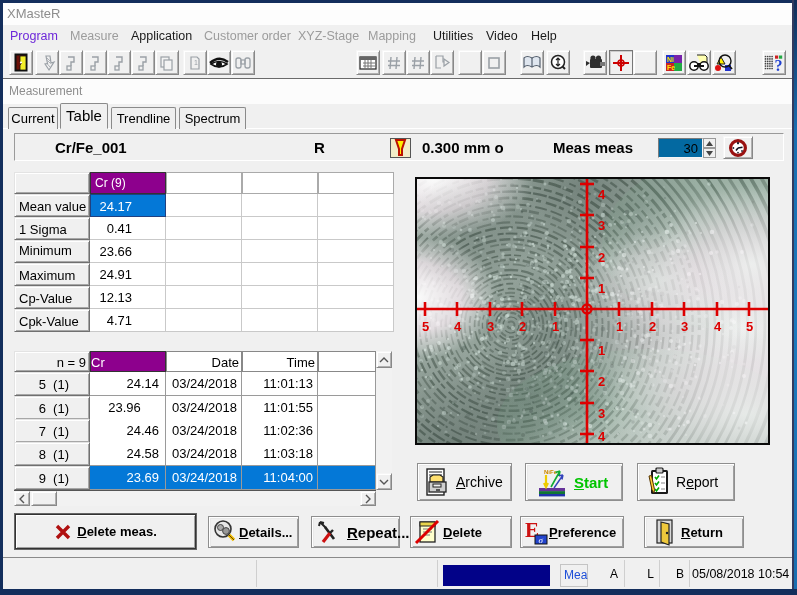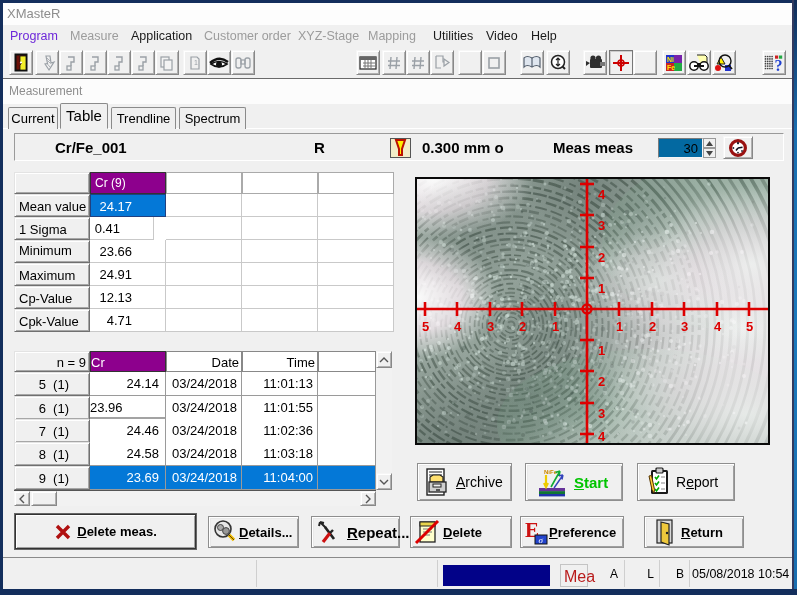--- a/index.html
+++ b/index.html
@@ -258,21 +258,21 @@
 <div class="a" style="left:90px;top:172px;width:76px;height:22px;background:#8d008d;border:1px solid #333;color:#fff;font-size:12px;padding:3px 0 0 4px">Cr (9)</div>
 <div class="a" style="left:166px;top:172px;width:76px;height:22px;background:#fff;border:1px solid #aaa"></div>
 <div class="a" style="left:242px;top:172px;width:76px;height:22px;background:#fff;border:1px solid #aaa"></div>
 <div class="a" style="left:318px;top:172px;width:76px;height:22px;background:#fff;border:1px solid #aaa"></div>
 <div class="a raised" style="left:14px;top:194px;width:76px;height:23px;font-size:13px;padding:4px 0 0 4px">Mean value</div>
 <div class="a" style="left:90px;top:194px;width:76px;height:23px;background:#0478d7;border:1px solid #204080;color:#fff;font-size:13px;text-align:right;padding:4px 33px 0 0">24.17</div>
 <div class="a" style="left:166px;top:194px;width:76px;height:23px;background:#fff;border-bottom:1px solid #c9c9c9;border-right:1px solid #c9c9c9"></div>
 <div class="a" style="left:242px;top:194px;width:76px;height:23px;background:#fff;border-bottom:1px solid #c9c9c9;border-right:1px solid #c9c9c9"></div>
 <div class="a" style="left:318px;top:194px;width:76px;height:23px;background:#fff;border-bottom:1px solid #c9c9c9;border-right:1px solid #c9c9c9"></div>
 <div class="a raised" style="left:14px;top:217px;width:76px;height:23px;font-size:13px;padding:4px 0 0 4px">1 Sigma</div>
-<div class="a" style="left:90px;top:217px;width:64px;height:23px;background:#fff;border-bottom:1px solid #c9c9c9;border-right:1px solid #c9c9c9;font-size:13px;text-align:right;padding:4px 33px 0 0">0.41</div>
+<div class="a" style="left:90px;top:217px;width:76px;height:23px;background:#fff;border-bottom:1px solid #c9c9c9;border-right:1px solid #c9c9c9;font-size:13px;text-align:right;padding:4px 33px 0 0">0.41</div>
 <div class="a" style="left:166px;top:217px;width:76px;height:23px;background:#fff;border-bottom:1px solid #c9c9c9;border-right:1px solid #c9c9c9"></div>
 <div class="a" style="left:242px;top:217px;width:76px;height:23px;background:#fff;border-bottom:1px solid #c9c9c9;border-right:1px solid #c9c9c9"></div>
 <div class="a" style="left:318px;top:217px;width:76px;height:23px;background:#fff;border-bottom:1px solid #c9c9c9;border-right:1px solid #c9c9c9"></div>
 <div class="a raised" style="left:14px;top:240px;width:76px;height:23px;font-size:13px;padding:2px 0 0 4px">Minimum</div>
 <div class="a" style="left:90px;top:240px;width:76px;height:23px;background:#fff;border-bottom:1px solid #c9c9c9;border-right:1px solid #c9c9c9;font-size:13px;text-align:right;padding:4px 33px 0 0">23.66</div>
 <div class="a" style="left:166px;top:240px;width:76px;height:23px;background:#fff;border-bottom:1px solid #c9c9c9;border-right:1px solid #c9c9c9"></div>
 <div class="a" style="left:242px;top:240px;width:76px;height:23px;background:#fff;border-bottom:1px solid #c9c9c9;border-right:1px solid #c9c9c9"></div>
 <div class="a" style="left:318px;top:240px;width:76px;height:23px;background:#fff;border-bottom:1px solid #c9c9c9;border-right:1px solid #c9c9c9"></div>
 <div class="a raised" style="left:14px;top:263px;width:76px;height:23px;font-size:13px;padding:4px 0 0 4px">Maximum</div>
 <div class="a" style="left:90px;top:263px;width:76px;height:23px;background:#fff;border-bottom:1px solid #c9c9c9;border-right:1px solid #c9c9c9;font-size:13px;text-align:right;padding:4px 33px 0 0">24.91</div>
@@ -294,21 +294,21 @@
 <div class="a" style="left:90px;top:351px;width:76px;height:21px;background:#8d008d;border:1px solid #333;color:#fff;font-size:13px;padding:3px 2px 0 0">Cr</div>
 <div class="a" style="left:166px;top:351px;width:76px;height:21px;background:#fff;border:1px solid #888;font-size:13px;text-align:right;padding:3px 2px 0 0">Date</div>
 <div class="a" style="left:242px;top:351px;width:76px;height:21px;background:#fff;border:1px solid #888;font-size:13px;text-align:right;padding:3px 2px 0 0">Time</div>
 <div class="a" style="left:318px;top:351px;width:58px;height:21px;background:#fff;border:1px solid #888"></div>
 <div class="a raised" style="left:14px;top:372px;width:76px;height:24px;font-size:13px;text-align:right;padding:4px 20px 0 0">5&nbsp;&nbsp;(1)</div>
 <div class="a" style="left:90px;top:372px;width:76px;height:24px;background:#fff;color:#000;border-bottom:1px solid #9a9a9a;border-right:1px solid #9a9a9a;font-size:13px;text-align:right;padding:4px 6px 0 0">24.14</div>
 <div class="a" style="left:166px;top:372px;width:76px;height:24px;background:#fff;color:#000;border-bottom:1px solid #9a9a9a;border-right:1px solid #9a9a9a;font-size:13px;text-align:right;padding:4px 4px 0 0">03/24/2018</div>
 <div class="a" style="left:242px;top:372px;width:76px;height:24px;background:#fff;color:#000;border-bottom:1px solid #9a9a9a;border-right:1px solid #9a9a9a;font-size:13px;text-align:right;padding:4px 4px 0 0">11:01:13</div>
 <div class="a" style="left:318px;top:372px;width:58px;height:24px;background:#fff;border-bottom:1px solid #9a9a9a;border-right:1px solid #9a9a9a"></div>
 <div class="a raised" style="left:14px;top:396px;width:76px;height:24px;font-size:13px;text-align:right;padding:4px 20px 0 0">6&nbsp;&nbsp;(1)</div>
-<div class="a" style="left:90px;top:396px;width:76px;height:24px;background:#fff;color:#000;border-bottom:3px solid #a3a3a3;border-right:1px solid #9a9a9a;font-size:13px;text-align:left;padding:4px 6px 0 0">23.96</div>
+<div class="a" style="left:90px;top:396px;width:76px;height:24px;background:#fff;color:#000;border-bottom:1px solid #a3a3a3;border-right:1px solid #9a9a9a;font-size:13px;text-align:center;padding:4px 6px 0 0">23.96</div>
 <div class="a" style="left:166px;top:396px;width:76px;height:24px;background:#fff;color:#000;border-bottom:1px solid #9a9a9a;border-right:1px solid #9a9a9a;font-size:13px;text-align:right;padding:4px 4px 0 0">03/24/2018</div>
 <div class="a" style="left:242px;top:396px;width:76px;height:24px;background:#fff;color:#000;border-bottom:1px solid #9a9a9a;border-right:1px solid #9a9a9a;font-size:13px;text-align:right;padding:4px 4px 0 0">11:01:55</div>
 <div class="a" style="left:318px;top:396px;width:58px;height:24px;background:#fff;border-bottom:1px solid #9a9a9a;border-right:1px solid #9a9a9a"></div>
 <div class="a raised" style="left:14px;top:419px;width:76px;height:24px;font-size:13px;text-align:right;padding:4px 20px 0 0">7&nbsp;&nbsp;(1)</div>
 <div class="a" style="left:90px;top:419px;width:76px;height:24px;background:#fff;color:#000;border-bottom:1px solid #9a9a9a;border-right:1px solid #9a9a9a;font-size:13px;text-align:right;padding:4px 6px 0 0">24.46</div>
 <div class="a" style="left:166px;top:419px;width:76px;height:24px;background:#fff;color:#000;border-bottom:1px solid #9a9a9a;border-right:1px solid #9a9a9a;font-size:13px;text-align:right;padding:4px 4px 0 0">03/24/2018</div>
 <div class="a" style="left:242px;top:419px;width:76px;height:24px;background:#fff;color:#000;border-bottom:1px solid #9a9a9a;border-right:1px solid #9a9a9a;font-size:13px;text-align:right;padding:4px 4px 0 0">11:02:36</div>
 <div class="a" style="left:318px;top:419px;width:58px;height:24px;background:#fff;border-bottom:1px solid #9a9a9a;border-right:1px solid #9a9a9a"></div>
 <div class="a raised" style="left:14px;top:442px;width:76px;height:24px;font-size:13px;text-align:right;padding:4px 20px 0 0">8&nbsp;&nbsp;(1)</div>
 <div class="a" style="left:90px;top:442px;width:76px;height:24px;background:#fff;color:#000;border-bottom:1px solid #9a9a9a;border-right:1px solid #9a9a9a;font-size:13px;text-align:right;padding:4px 6px 0 0">24.58</div>
@@ -1562,16 +1562,16 @@
     <span style="font-size:13px;font-weight:bold;margin-left:4px"><u>R</u>eturn</span>
   </div>
 <div class="a" style="left:3px;top:557px;width:789px;height:1px;background:#8a8a8a"></div>
 <div class="a" style="left:3px;top:558px;width:789px;height:31px;background:#f0f0f0"></div>
 <div class="a" style="left:256px;top:560px;width:1px;height:27px;background:#cfcfcf"></div>
 <div class="a" style="left:437px;top:560px;width:1px;height:27px;background:#cfcfcf"></div>
 <div class="a" style="left:624px;top:560px;width:1px;height:27px;background:#cfcfcf"></div>
 <div class="a" style="left:659px;top:560px;width:1px;height:27px;background:#cfcfcf"></div>
 <div class="a" style="left:689px;top:560px;width:1px;height:27px;background:#cfcfcf"></div>
 <div class="a" style="left:443px;top:565px;width:107px;height:21px;background:#020288"></div>
-<div class="a" style="left:560px;top:564px;width:28px;height:23px;border:1px solid #c4c4c4;color:#b91c1c;font-size:16px;padding:3px 0 0 3px">Mea</div>
+<div class="a" style="left:560px;top:564px;width:28px;height:23px;border:1px solid #c4c4c4;color:#1d4ed8;font-size:12px;padding:3px 0 0 3px">Mea</div>
 <div class="a" style="left:600px;top:567px;width:18px;font-size:12px;text-align:right">A</div>
 <div class="a" style="left:636px;top:567px;width:18px;font-size:12px;text-align:right">L</div>
 <div class="a" style="left:666px;top:567px;width:18px;font-size:12px;text-align:right">B</div>
 <div class="a" style="left:692px;top:567px;font-size:12.5px">05/08/2018 10:54</div>
 </body></html>

